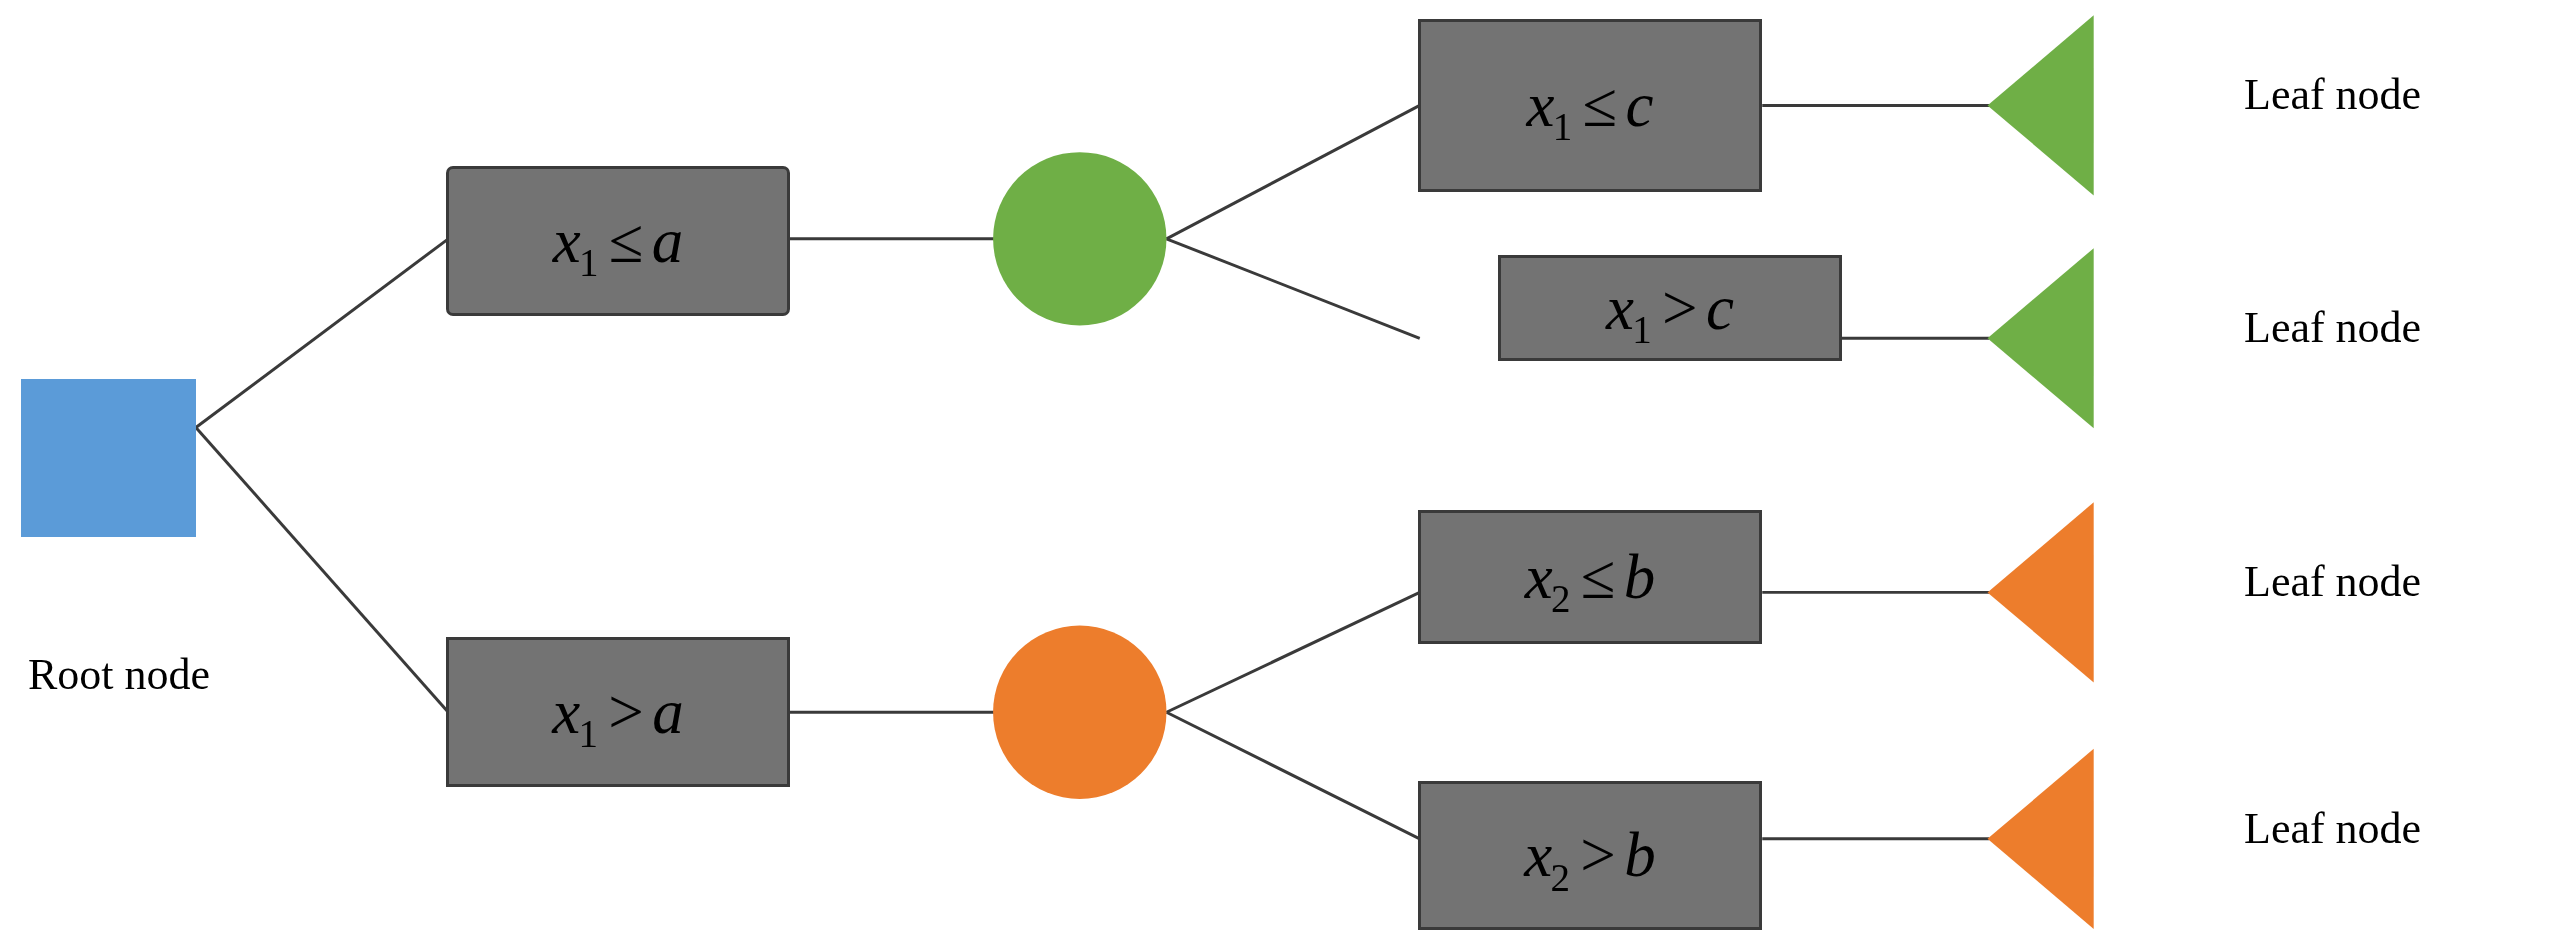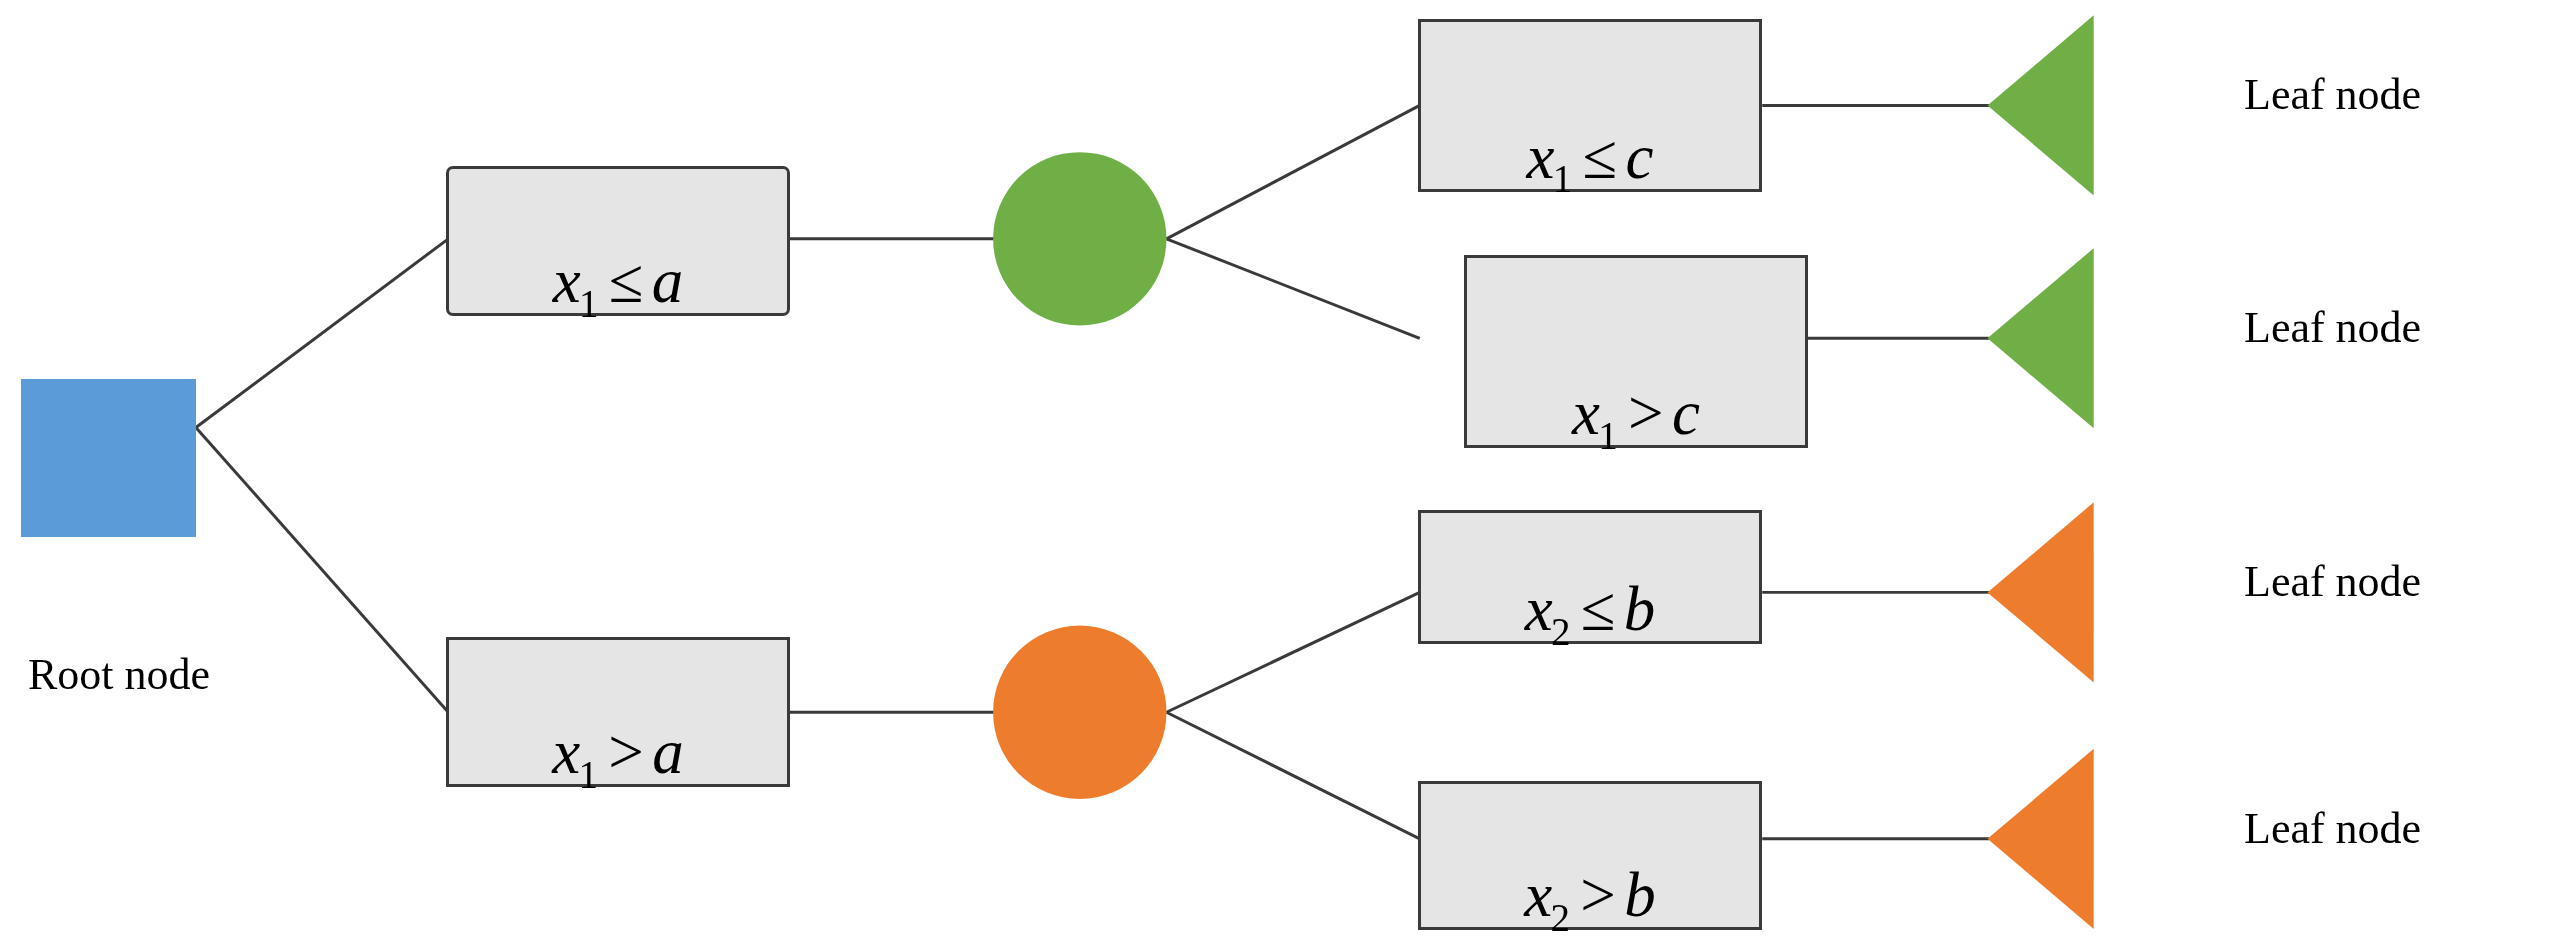--- a/index.html
+++ b/index.html
@@ -25,24 +25,24 @@
   }
   .edge {
     stroke: #3a3a3a;
     stroke-width: 3.5;
     fill: none;
     shape-rendering: geometricPrecision;
   }
   .node-box {
     position: absolute;
     box-sizing: border-box;
-    background: #e5e5e5;
+    background: #737373;
     border: 3px solid #3a3a3a;
     display: flex;
-    align-items: flex-end;
+    align-items: center;
     justify-content: center;
   }
   .cond {
     font-family: "Liberation Serif", "DejaVu Serif", serif;
     font-size: 63px;
     color: #000000;
     white-space: nowrap;
     line-height: 1;
   }
   .cond .var {
@@ -120,21 +120,21 @@
       <span class="var">x</span><span class="sub">1</span><span class="op">&gt;</span><span class="rhs">a</span>
     </span>
   </div>
 
   <div class="node-box" style="left:1418px; top:18.7px; width:344px; height:173px;">
     <span class="cond">
       <span class="var">x</span><span class="sub">1</span><span class="op">≤</span><span class="rhs">c</span>
     </span>
   </div>
 
-  <div class="node-box" style="left:1464px; top:255px; width:344px; height:193px;">
+  <div class="node-box" style="left:1498px; top:255px; width:344px; height:106px;">
     <span class="cond">
       <span class="var">x</span><span class="sub">1</span><span class="op">&gt;</span><span class="rhs">c</span>
     </span>
   </div>
 
   <div class="node-box" style="left:1418px; top:510px; width:344px; height:134px;">
     <span class="cond">
       <span class="var">x</span><span class="sub">2</span><span class="op">≤</span><span class="rhs">b</span>
     </span>
   </div>

